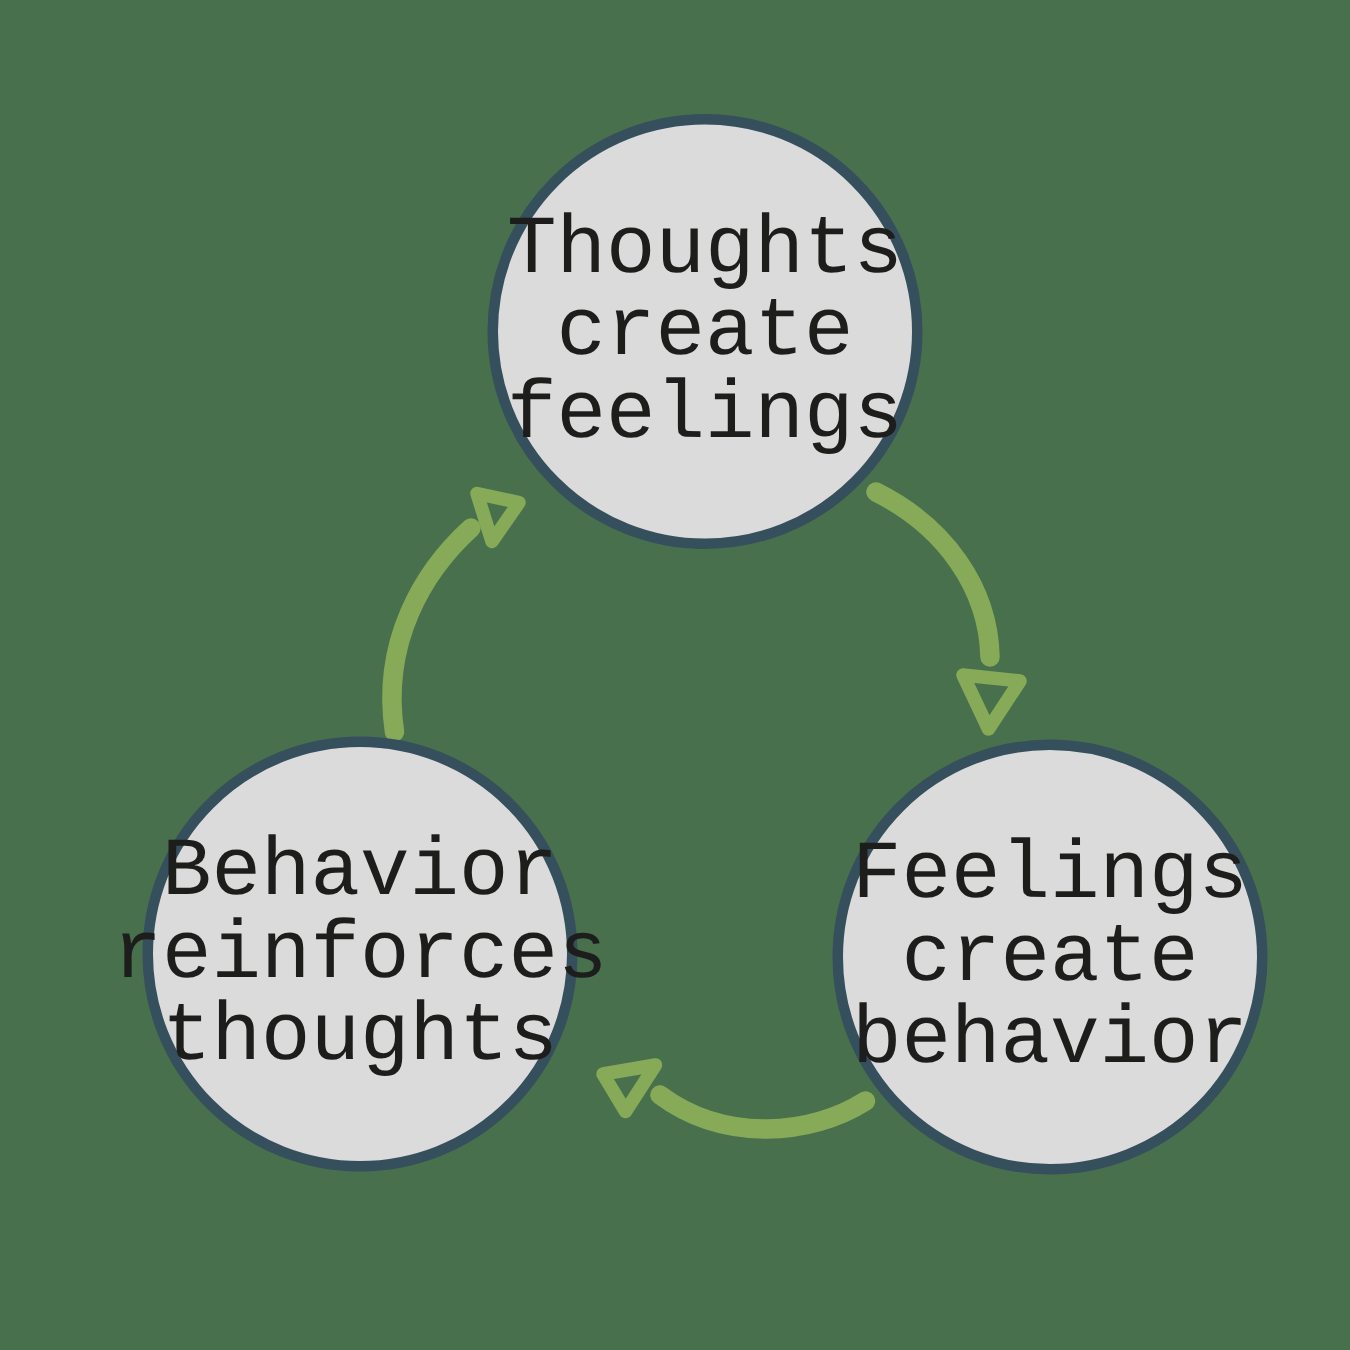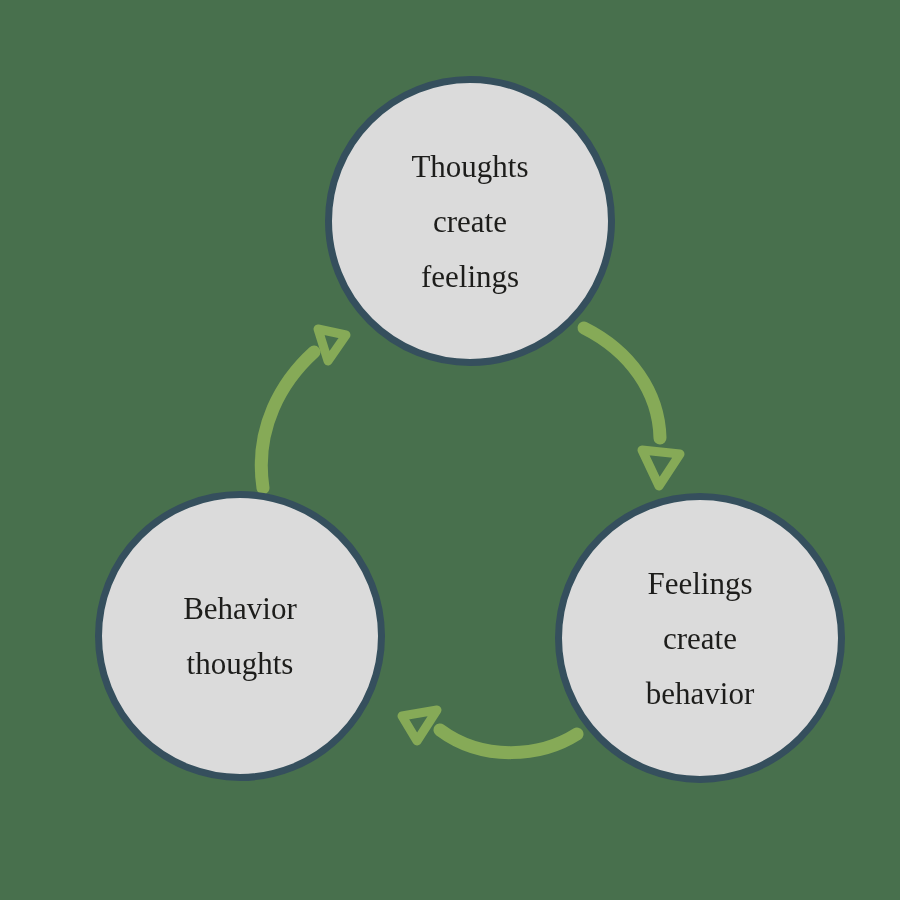--- a/index.html
+++ b/index.html
@@ -47,22 +47,23 @@
     display: flex;
     align-items: center;
     justify-content: center;
     text-align: center;
   }
   .node-top   { left: 325px; top: 76px;  }
   .node-right { left: 555px; top: 493px; }
   .node-left  { left: 95px;  top: 491px; }
   .node-label {
     color: var(--text);
-    font-size: 31px;
+    font-size: 55px;
     line-height: 55px;
+    font-family: Liberation Mono, monospace;
   }
   .node-label span { display: block; }
 </style>
 </head>
 <body>
 
 <div class="canvas">
 
   <svg class="arrows" viewBox="0 0 900 900" aria-hidden="true">
 
@@ -94,17 +95,18 @@
     <div class="node-label">
       <span>Feelings</span>
       <span>create</span>
       <span>behavior</span>
     </div>
   </div>
 
   <div class="node node-left">
     <div class="node-label">
       <span>Behavior</span>
+      <span>reinforces</span>
       <span>thoughts</span>
     </div>
   </div>
 
 </div>
 
 </body></html>

